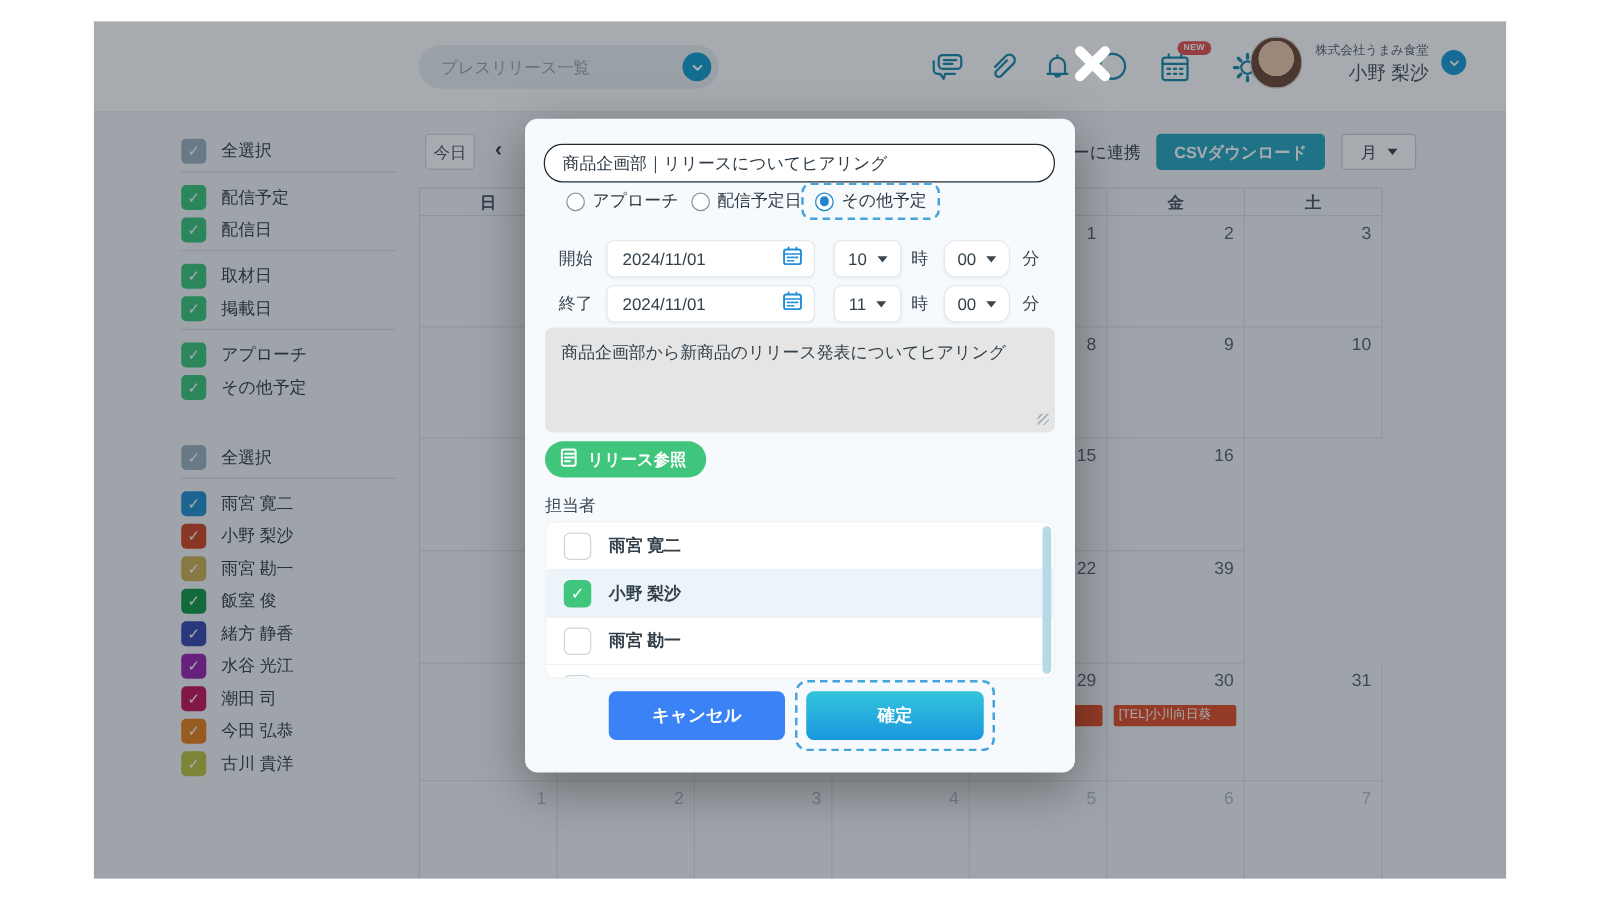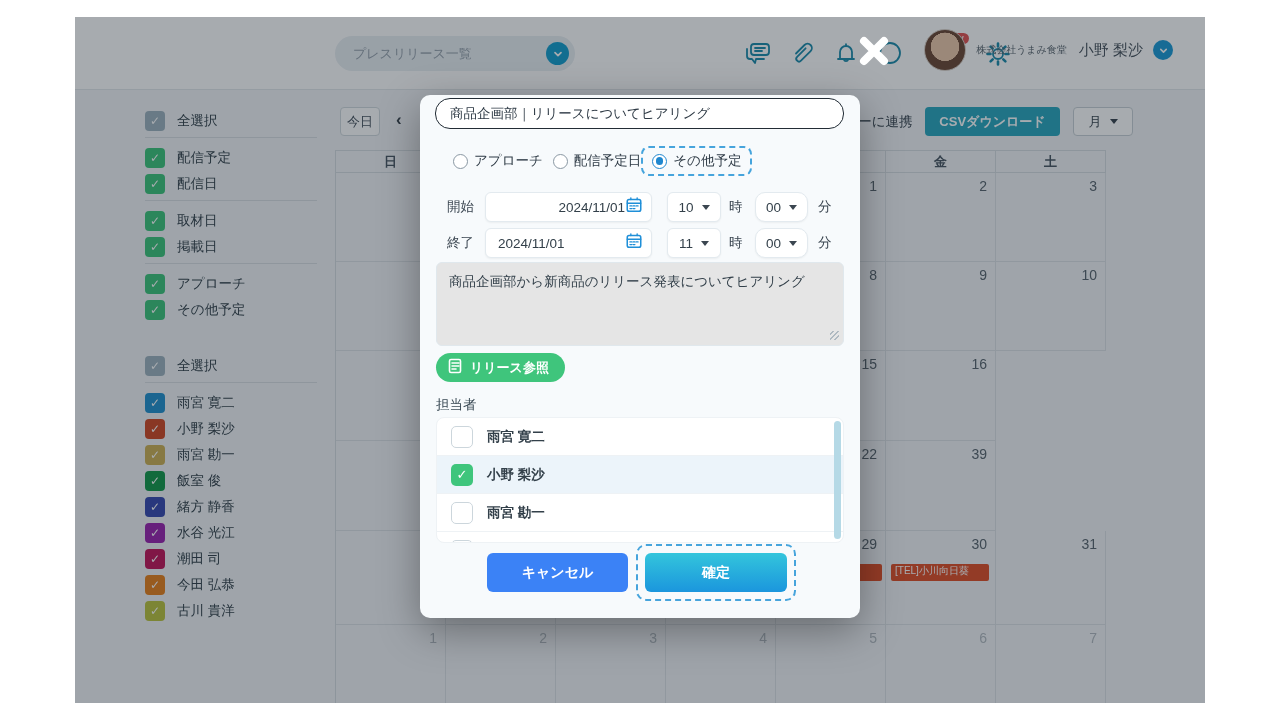--- a/index.html
+++ b/index.html
@@ -18,21 +18,21 @@
   .pill-chev { width:23px; height:23px; border-radius:50%; background:#17a0cf; display:flex; align-items:center; justify-content:center; }
 
   .hicons { position:absolute; left:668px; top:22px; display:flex; align-items:center; gap:14px; }
   .hicon { width:30px; height:30px; display:flex; align-items:center; justify-content:center; position:relative; }
   .hicon svg { stroke:#1f8dad; fill:none; stroke-width:1.8; stroke-linecap:round; stroke-linejoin:round; }
   .hicon.cal { margin-left:6px; margin-right:14px; }
   .new-badge { position:absolute; top:-6px; right:-14px; background:#e25555; color:#fff; font-size:7px; font-weight:700;
     padding:2px 5px; border-radius:8px; letter-spacing:.3px; }
   .userbox { position:absolute; right:32px; top:12px; display:flex; align-items:center; gap:10px; }
   .avatar { width:42px; height:42px; border-radius:50%; background:radial-gradient(circle at 50% 42%, #ecc9ab 0 46%, #6e4a38 47% 100%); border:1px solid #d8cfc6; }
-  .utext { display:flex; flex-direction:row; align-items:center; gap:2px; }
+  .utext { display:flex; flex-direction:column; align-items:flex-end; gap:2px; }
   .ucompany { font-size:10px; color:#5c6770; }
   .uname { font-size:15px; color:#48535d; padding-left:10px; }
   .uchev { width:20px; height:20px; border-radius:50%; background:#1e9cd7; display:flex; align-items:center; justify-content:center; }
 
   
   .sidebar { position:absolute; left:70px; top:94px; width:172px; }
   .srow { display:flex; align-items:center; gap:12px; height:20px; margin-bottom:6px; }
   .cbx { width:20px; height:20px; border-radius:4px; display:flex; align-items:center; justify-content:center;
     color:#fff; font-size:12px; font-weight:700; flex:0 0 20px; }
   .cbx.gray { background:#9fb3bf; }
@@ -68,33 +68,33 @@
   .evt-label { font-style:normal; color:#fff; font-size:10px; padding-left:4px; white-space:nowrap; }
 
   
   .overlay { position:absolute; inset:0; background:rgba(12,22,32,0.36); z-index:50; }
 
   
   .modal { position:absolute; left:420px; top:95px; width:440px; height:523px; background:#f7fafc; border-radius:10px;
     box-shadow:0 12px 40px rgba(0,0,0,.35); z-index:60; }
   .close-x { position:absolute; left:852px; top:30px; width:44px; height:44px; z-index:70; background:none; border:none; cursor:pointer; }
 
-  .m-title { position:absolute; left:15px; top:3px; width:409px; height:31px; background:#fff; border:1.6px solid #222c35;
+  .m-title { position:absolute; left:15px; top:20px; width:409px; height:31px; background:#fff; border:1.6px solid #222c35;
     border-radius:15px; font-size:13.5px; color:#2e3a45; padding:0 14px; font-family:inherit; }
   .radio-row { position:absolute; left:0; top:57px; width:100%; display:flex; align-items:center; padding-left:33px; }
   .radio-item { display:flex; align-items:center; gap:6px; position:relative; }
   .ri2 { margin-left:10px; } .ri3 { margin-left:14px; }
   .rlabel { font-size:13.5px; color:#2e3a45; white-space:nowrap; }
   .radio { width:15px; height:15px; border-radius:50%; background:#fff; border:1.6px solid #8a98a3; position:relative; flex:0 0 15px; }
   .radio.sel { border-color:#1f87cf; }
   .radio.sel::after { content:""; position:absolute; left:2.6px; top:2.6px; width:7.6px; height:7.6px; border-radius:50%; background:#1f87cf; }
   .hl-dash { border:2px dashed #46a4dc; border-radius:8px; padding:4px 9px; margin:-6px 0; }
 
   .dt-row { position:absolute; left:0; height:30px; width:100%; }
-  .dt-row.start { top:97px;text-align:right; } .dt-row.end { top:133px; }
+  .dt-row.start { top:97px; } .dt-row.end { top:133px; }
   .dt-label { position:absolute; left:27px; top:6px; font-size:13.5px; color:#3a4550; }
   .date-box { position:absolute; left:65px; top:0; width:167px; height:30px; background:#fff; border:1px solid #e3eaef; border-radius:6px;
     box-shadow:0 1px 2px rgba(0,0,0,.05); display:flex; align-items:center; padding:0 8px 0 12px; }
   .date-val { flex:1; font-size:13.5px; color:#33404a; }
   .tsel { position:absolute; top:0; height:30px; background:#fff; border:1px solid #e3eaef; border-radius:6px;
     box-shadow:0 1px 2px rgba(0,0,0,.05); display:flex; align-items:center; justify-content:center; gap:8px; font-size:13.5px; color:#33404a; }
   .tsel.hour { left:247px; width:54px; } .tsel.min { left:335px; width:53px;border-radius:10px; }
   .tunit { position:absolute; top:6px; font-size:13.5px; color:#3a4550; }
   .tunit.hu { left:309px; } .tunit.mu { left:398px; }
 

